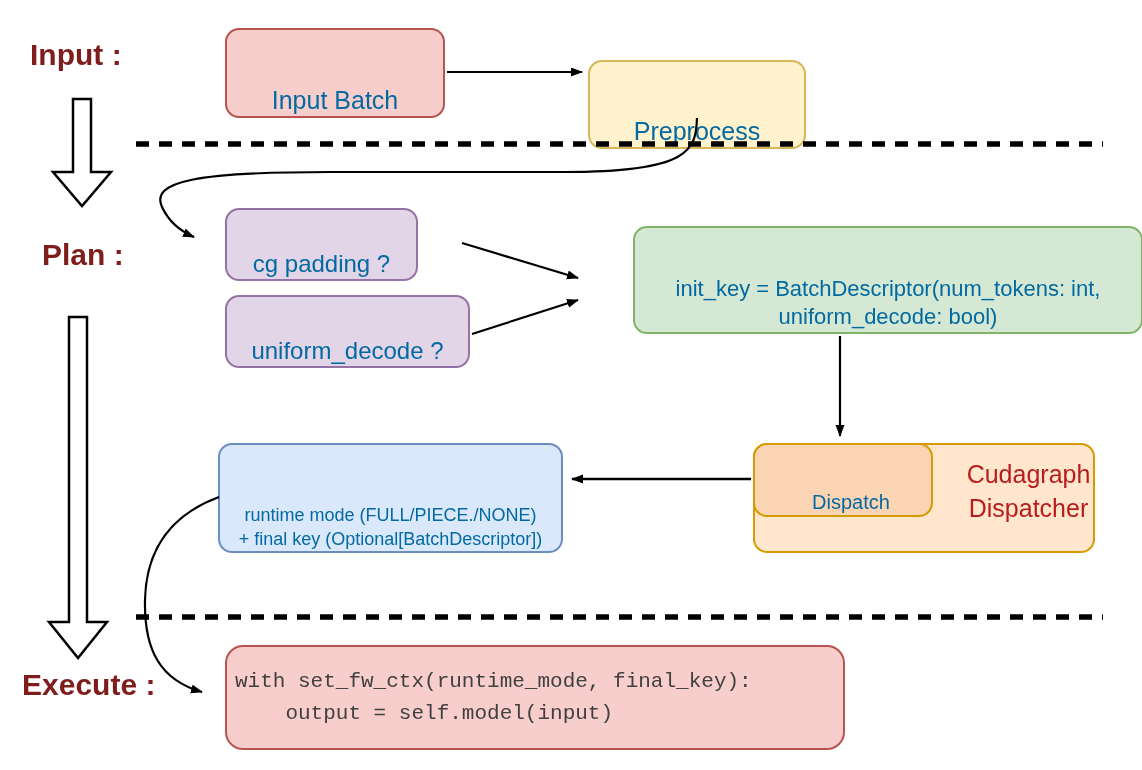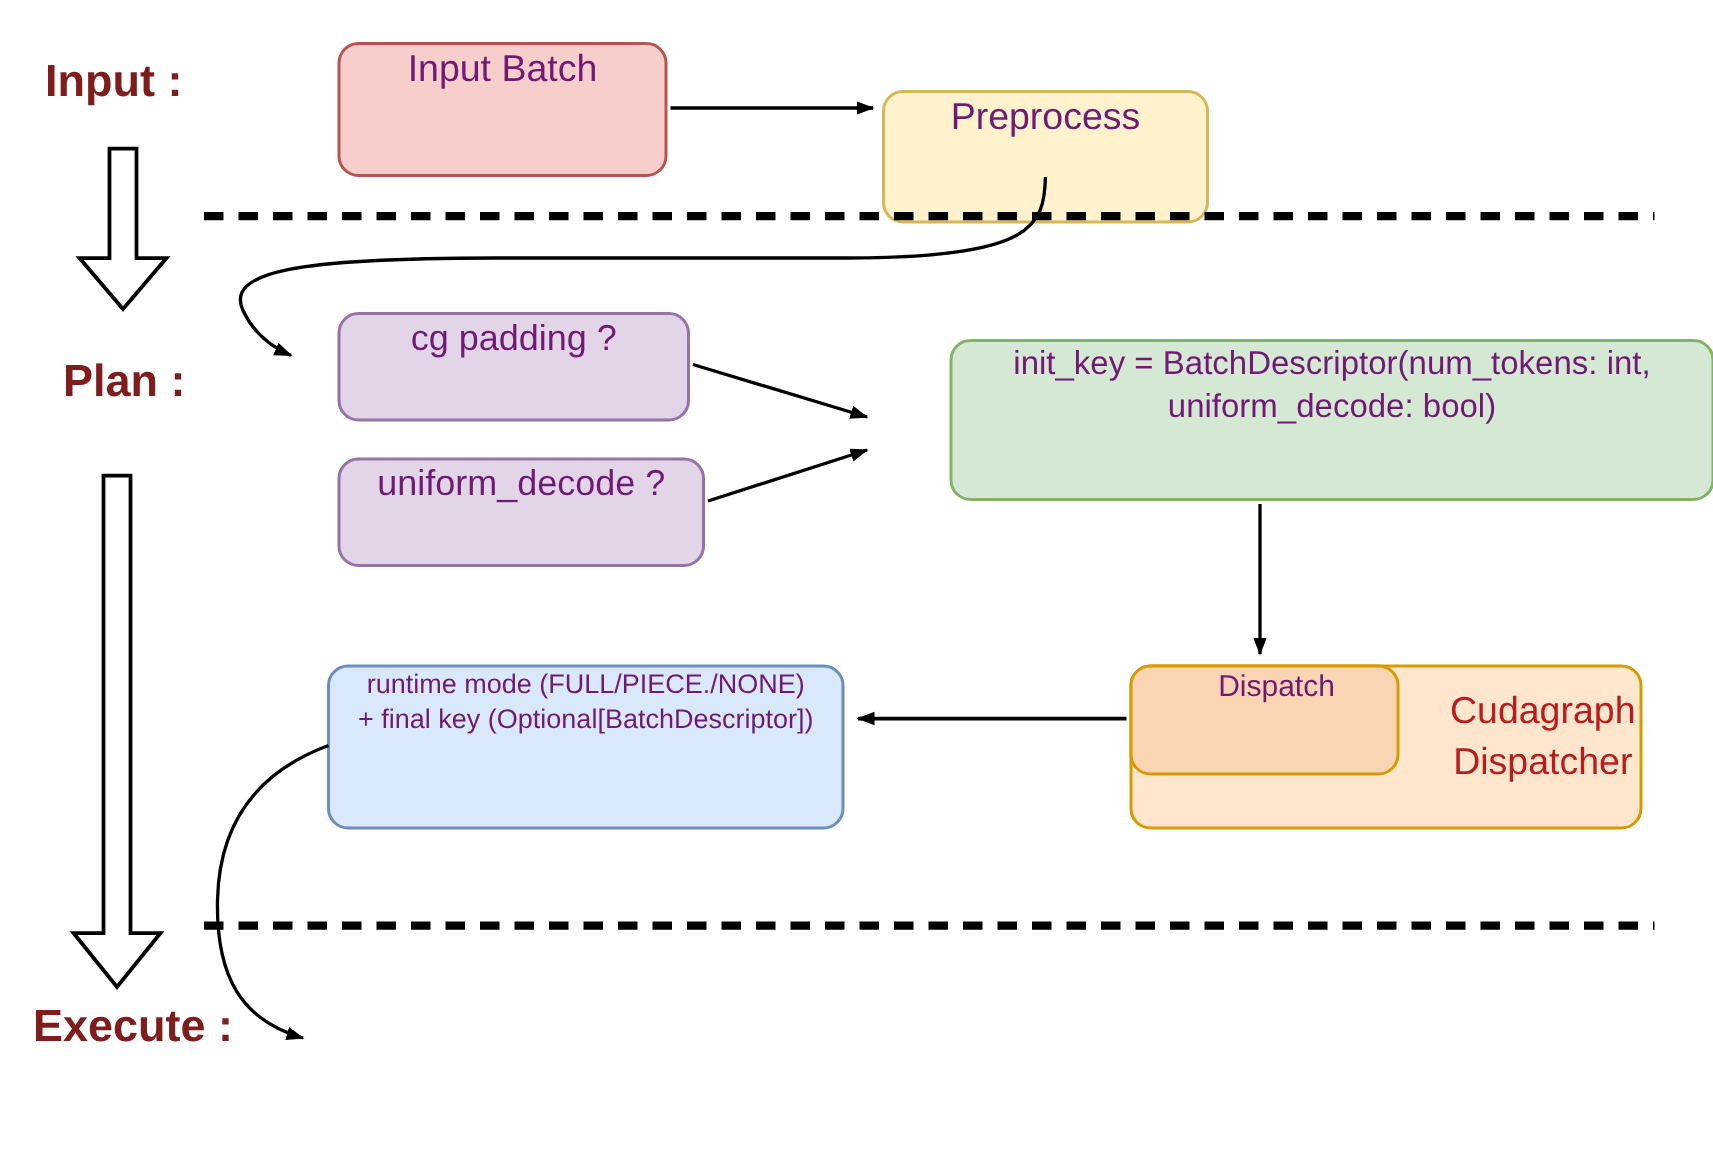--- a/index.html
+++ b/index.html
@@ -21,23 +21,23 @@
     color: #7f1d1d;
     white-space: nowrap;
   }
 
   .node {
     position: absolute;
     border-radius: 14px;
     display: flex;
     flex-direction: column;
     align-items: center;
-    justify-content: flex-start;
+    justify-content: flex-end;
     text-align: center;
-    color: #701a75;
+    color: #0369a1;
     line-height: 1.3;
   }
   .node span { display: block; }
 
   .node-red    { background: #f8cecc; border: 2px solid #b85450; }
   .node-yellow { background: #fff2cc; border: 2px solid #d6b656; }
   .node-purple { background: #e1d5e7; border: 2px solid #9673a6; }
   .node-green  { background: #d5e8d4; border: 2px solid #82b366; }
   .node-blue   { background: #dae8fc; border: 2px solid #6c8ebf; }
   .node-orange-light { background: #ffe6cc; border: 2px solid #d79b00; }
@@ -91,25 +91,25 @@
   <div class="stage-label" style="left:22px; top:668px;">Execute :</div>
 
   <div class="node node-red fs25" style="left:225px; top:28px; width:220px; height:90px;" id="node-input-batch">
     <span>Input Batch</span>
   </div>
 
   <div class="node node-yellow fs25" style="left:588px; top:28px; width:218px; height:89px;margin-top:32px;" id="node-preprocess">
     <span>Preprocess</span>
   </div>
 
-  <div class="node node-purple fs24" style="left:225px; top:208px; width:235px; height:73px;" id="node-cg-padding">
+  <div class="node node-purple fs24" style="left:225px; top:208px; width:193px; height:73px;" id="node-cg-padding">
     <span>cg padding ?</span>
   </div>
 
-  <div class="node node-purple fs24" style="left:225px; top:305px; width:245px; height:73px;" id="node-uniform-decode">
+  <div class="node node-purple fs24" style="left:225px; top:295px; width:245px; height:73px;" id="node-uniform-decode">
     <span>uniform_decode ?</span>
   </div>
 
   <div class="node node-green fs22" style="left:585px; top:226px; width:510px; height:108px;margin-left:48px;" id="node-init-key">
     <span>init_key = BatchDescriptor(num_tokens: int,</span>
     <span>uniform_decode: bool)</span>
   </div>
 
   <div class="node node-orange-light" style="left:753px; top:443px; width:342px; height:110px;" id="node-cudagraph-dispatcher"></div>
   <div id="cudagraph-label">
@@ -118,20 +118,24 @@
   </div>
   <div class="node node-orange-dark fs20" style="left:753px; top:443px; width:180px; height:74px;" id="node-dispatch">
     <span>Dispatch</span>
   </div>
 
   <div class="node node-blue fs19" style="left:218px; top:443px; width:345px; height:110px;" id="node-runtime-mode">
     <span>runtime mode (FULL/PIECE./NONE)</span>
     <span>+ final key (Optional[BatchDescriptor])</span>
   </div>
 
+  <div class="node node-red" style="left:225px; top:645px; width:620px; height:105px;" id="node-execute-code">
+    <span>with set_fw_ctx(runtime_mode, final_key):</span>
+    <span>    output = self.model(input)</span>
+  </div>
 
   <svg id="connector-layer" viewBox="0 0 1142 770" xmlns="http://www.w3.org/2000/svg">
     <defs>
       <marker id="arrow" markerWidth="13" markerHeight="10" refX="11" refY="4.5" orient="auto" markerUnits="userSpaceOnUse">
         <path d="M0,0 L12,4.5 L0,9 Z" fill="#000000"></path>
       </marker>
     </defs>
 
     <line x1="136" y1="144" x2="1103" y2="144" stroke="#000000" stroke-width="5.5" stroke-dasharray="13 10"></line>
     <line x1="136" y1="617" x2="1103" y2="617" stroke="#000000" stroke-width="5.5" stroke-dasharray="13 10"></line>

